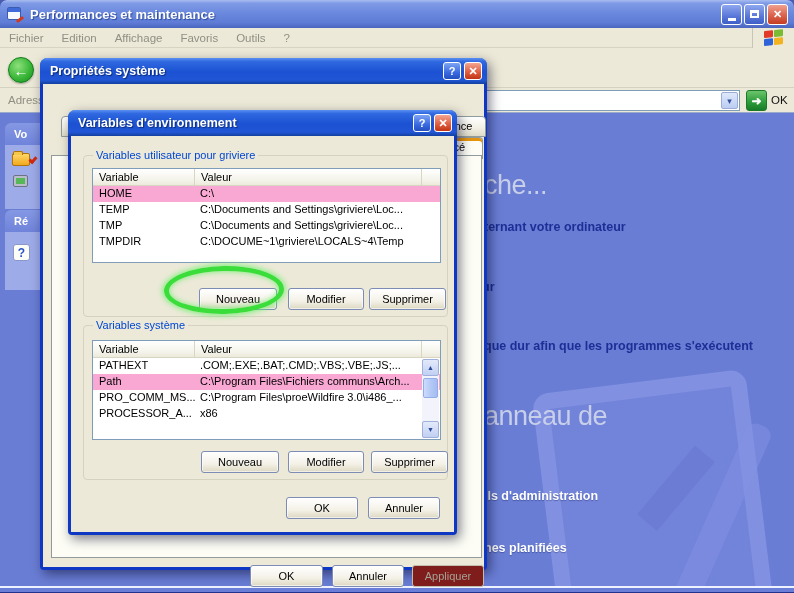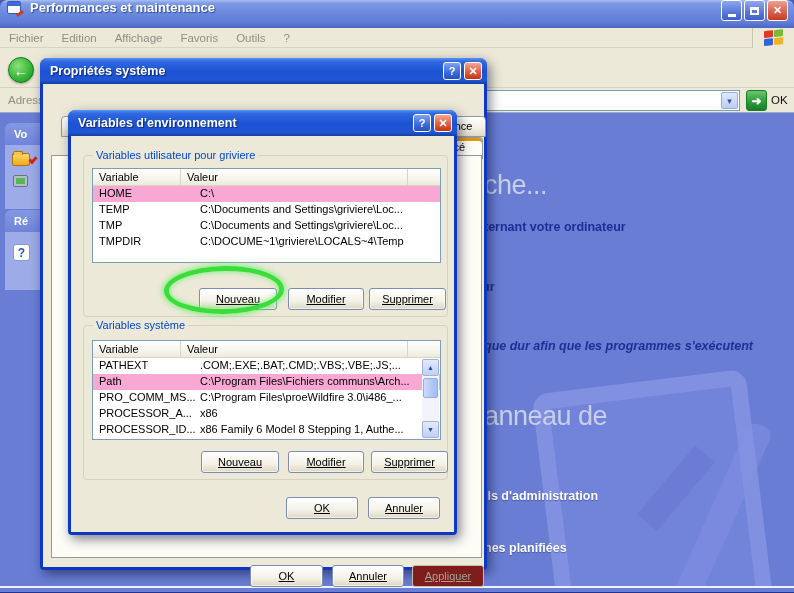--- a/index.html
+++ b/index.html
@@ -2,21 +2,21 @@
 <html><head>
 <meta charset="utf-8">
 <style>
   html,body{margin:0;padding:0;background:#4a5bb0;}
   *{box-sizing:border-box;font-family:"Liberation Sans",sans-serif;}
   #screen{position:relative;width:794px;height:593px;overflow:hidden;background:#697dd5;border-radius:7px 7px 0 0;}
 
   
   .titlebar{position:absolute;left:0;top:0;width:794px;height:28px;
     background:linear-gradient(180deg,#a8bdf0 0%,#7e9ae6 12%,#6b89de 45%,#5f7cd6 80%,#4a66bf 100%);
-    border-radius:7px 7px 0 0;display:flex;align-items:flex-start;padding:0 6px;}
+    border-radius:7px 7px 0 0;display:flex;align-items:center;padding:0 6px;}
   .titlebar .ttl{color:#fff;font-weight:bold;font-size:13px;text-shadow:1px 1px 1px #2d4a9a;margin-left:6px;}
   .appicon{width:18px;height:16px;position:relative;}
   .appicon .pg{position:absolute;left:1px;top:1px;width:14px;height:13px;background:#f6f9ff;border:1px solid #3b5bb0;border-radius:2px;}
   .appicon .hd{position:absolute;left:2px;top:2px;width:12px;height:4px;background:#3f6ad8;}
   .appicon .pn{position:absolute;right:0;bottom:1px;width:8px;height:3px;background:#d03a1e;transform:rotate(-35deg);border-radius:1px;}
   .winbtns{margin-left:auto;display:flex;gap:2px;}
   .wbtn{width:21px;height:21px;border-radius:3px;border:1px solid #fff;
     background:linear-gradient(180deg,#8fa7ee,#5877d8 60%,#3e5fc6);display:flex;align-items:center;justify-content:center;
     color:#fff;font-size:11px;font-weight:bold;}
   .wbtn.close{background:linear-gradient(180deg,#f0a090,#dd6852 50%,#c43d22);}
@@ -84,32 +84,32 @@
 
   
   .tab{position:absolute;height:21px;background:linear-gradient(180deg,#ffffff,#f3f1e6 55%,#dfdbc8);
     border:1px solid #919b9c;border-radius:4px 4px 0 0;font-size:11px;color:#000;text-align:center;line-height:19px;}
   .tab.selected{background:#fdfdf6;height:22px;border-bottom:none;box-shadow:inset 0 3px 0 #e5940f;}
   .tabpanel{position:absolute;background:#fdfdf6;border:1px solid #919b9c;}
 
   
   .btn{position:absolute;height:22px;font-size:11px;color:#000;text-align:center;line-height:20px;
     background:linear-gradient(180deg,#ffffff,#f4f1e7 60%,#e3dfcc 90%,#d8d3bd);
-    border:1px solid #7c8cb4;border-radius:3px;box-shadow:inset 0 0 0 1px rgba(255,255,255,.6);text-decoration:underline;}
+    border:1px solid #7c8cb4;border-radius:3px;box-shadow:inset 0 0 0 1px rgba(255,255,255,.6);}
   .btn.disabled{color:#a3a294;border-color:#c3bfae;background:#7f1d1d;box-shadow:none;}
 
   
   .groupbox{position:absolute;border:1px solid #d5d2bf;border-radius:4px;}
   .grouplabel{position:absolute;left:9px;top:-7px;background:#ece9d8;padding:0 3px;font-size:11px;color:#0046d5;}
 
   
   .list{position:absolute;background:#fff;border:1px solid #7f9db9;overflow:hidden;}
   .lhead{height:17px;background:linear-gradient(180deg,#ffffff,#f4f3ea 70%,#eceadb);border-bottom:1px solid #d8d5c2;display:flex;}
   .hc{font-size:11px;color:#000;line-height:16px;padding-left:6px;border-right:1px solid #d8d5c2;}
-  .hc1{width:88px;}
+  .hc1{width:102px;}
   .lrow{height:16px;display:flex;font-size:11px;line-height:15px;color:#000;}
   .lrow.sel{background:#f9a8d4;}
   .lrow .c1{width:102px;padding-left:6px;white-space:nowrap;overflow:hidden;}
   .lrow .c2{flex:1;padding-left:5px;white-space:nowrap;overflow:hidden;}
 
   
   .vscroll{position:absolute;top:18px;right:1px;width:17px;bottom:1px;background:#f2f3fb;}
   .sbtn{position:absolute;left:0;width:17px;height:17px;background:linear-gradient(180deg,#e3eafb,#c1cff2);
     border:1px solid #9fb0da;border-radius:2px;color:#2c4a9c;font-size:7px;display:flex;align-items:center;justify-content:center;}
   .sthumb{position:absolute;left:1px;top:19px;width:15px;height:20px;border:1px solid #93acea;border-radius:2px;
@@ -199,21 +199,21 @@
       <div class="sidebody" style="height:58px;position:relative;">
         <span class="helpicon">
             <span>?</span>
           </span>
       </div>
     </div>
 
     <div class="bigheading" style="left:484px;top:57px;">che...</div>
     <div class="tasklink" style="left:484px;top:107px;">ternant votre ordinateur</div>
     <div class="tasklink" style="left:482px;top:167px;">ur</div>
-    <div class="tasklink" style="left:484px;top:226px;font-style:italic;">que dur afin que les programmes s'exécutent</div>
+    <div class="tasklink" style="left:484px;top:226px;">que dur afin que les programmes s'exécutent</div>
     <div class="bigheading" style="left:484px;top:288px;">anneau de</div>
     <div class="panellink" style="left:484px;top:376px;">ils d'administration</div>
     <div class="panellink" style="left:484px;top:428px;">hes planifiées</div>
   </div>
 
   <div class="xp-dialog" style="left:40px;top:58px;width:447px;height:512px;z-index:10;">
     <div class="dlg-title">
       <span class="dttl">Propriétés système</span>
       <span style="margin-left:auto;display:flex;">
         <span class="dbtn">
@@ -298,24 +298,20 @@
               <span class="c1">Path</span>
               <span class="c2">C:\Program Files\Fichiers communs\Arch...</span>
             </div>
           <div class="lrow">
               <span class="c1">PRO_COMM_MS...</span>
               <span class="c2">C:\Program Files\proeWildfire 3.0\i486_...</span>
             </div>
           <div class="lrow">
               <span class="c1">PROCESSOR_A...</span>
               <span class="c2">x86</span>
-            </div>
-          <div class="lrow">
-              <span class="c1">PROCESSOR_ID...</span>
-              <span class="c2">x86 Family 6 Model 8 Stepping 1, Authe...</span>
             </div>
           <div class="vscroll">
             <span class="sbtn" style="top:0;">
                 <span>▲</span>
               </span>
             <span class="sthumb"></span>
             <span class="sbtn" style="bottom:0;">
                 <span>▼</span>
               </span>
           </div>

